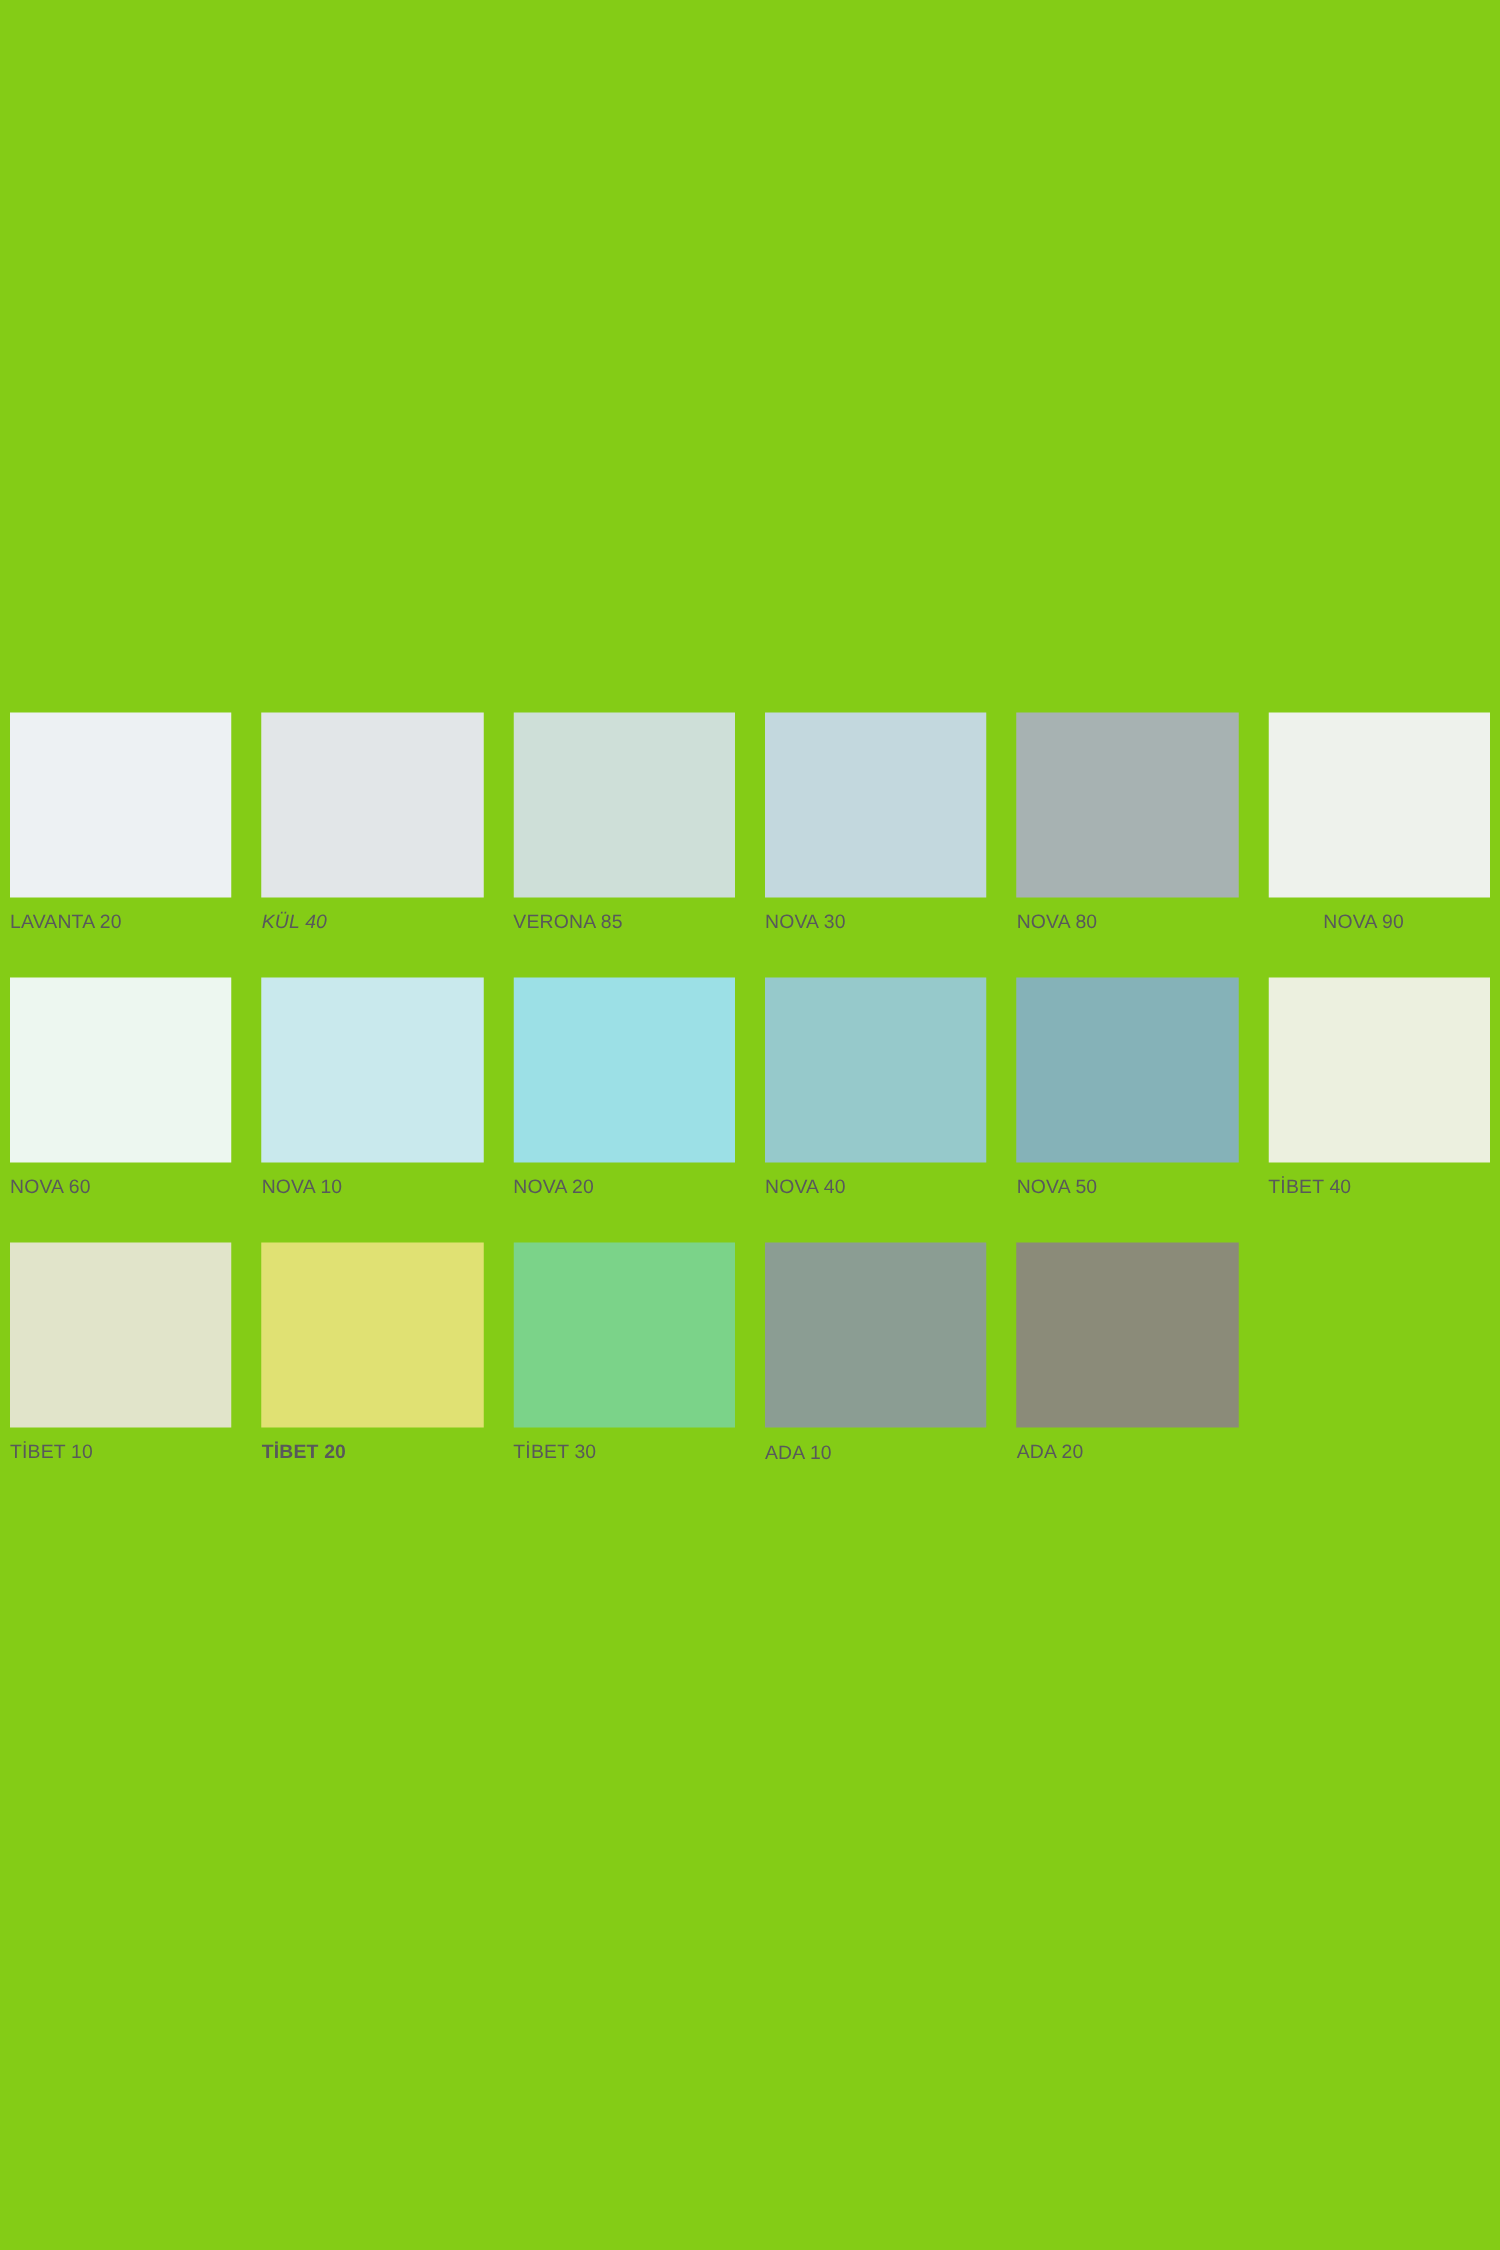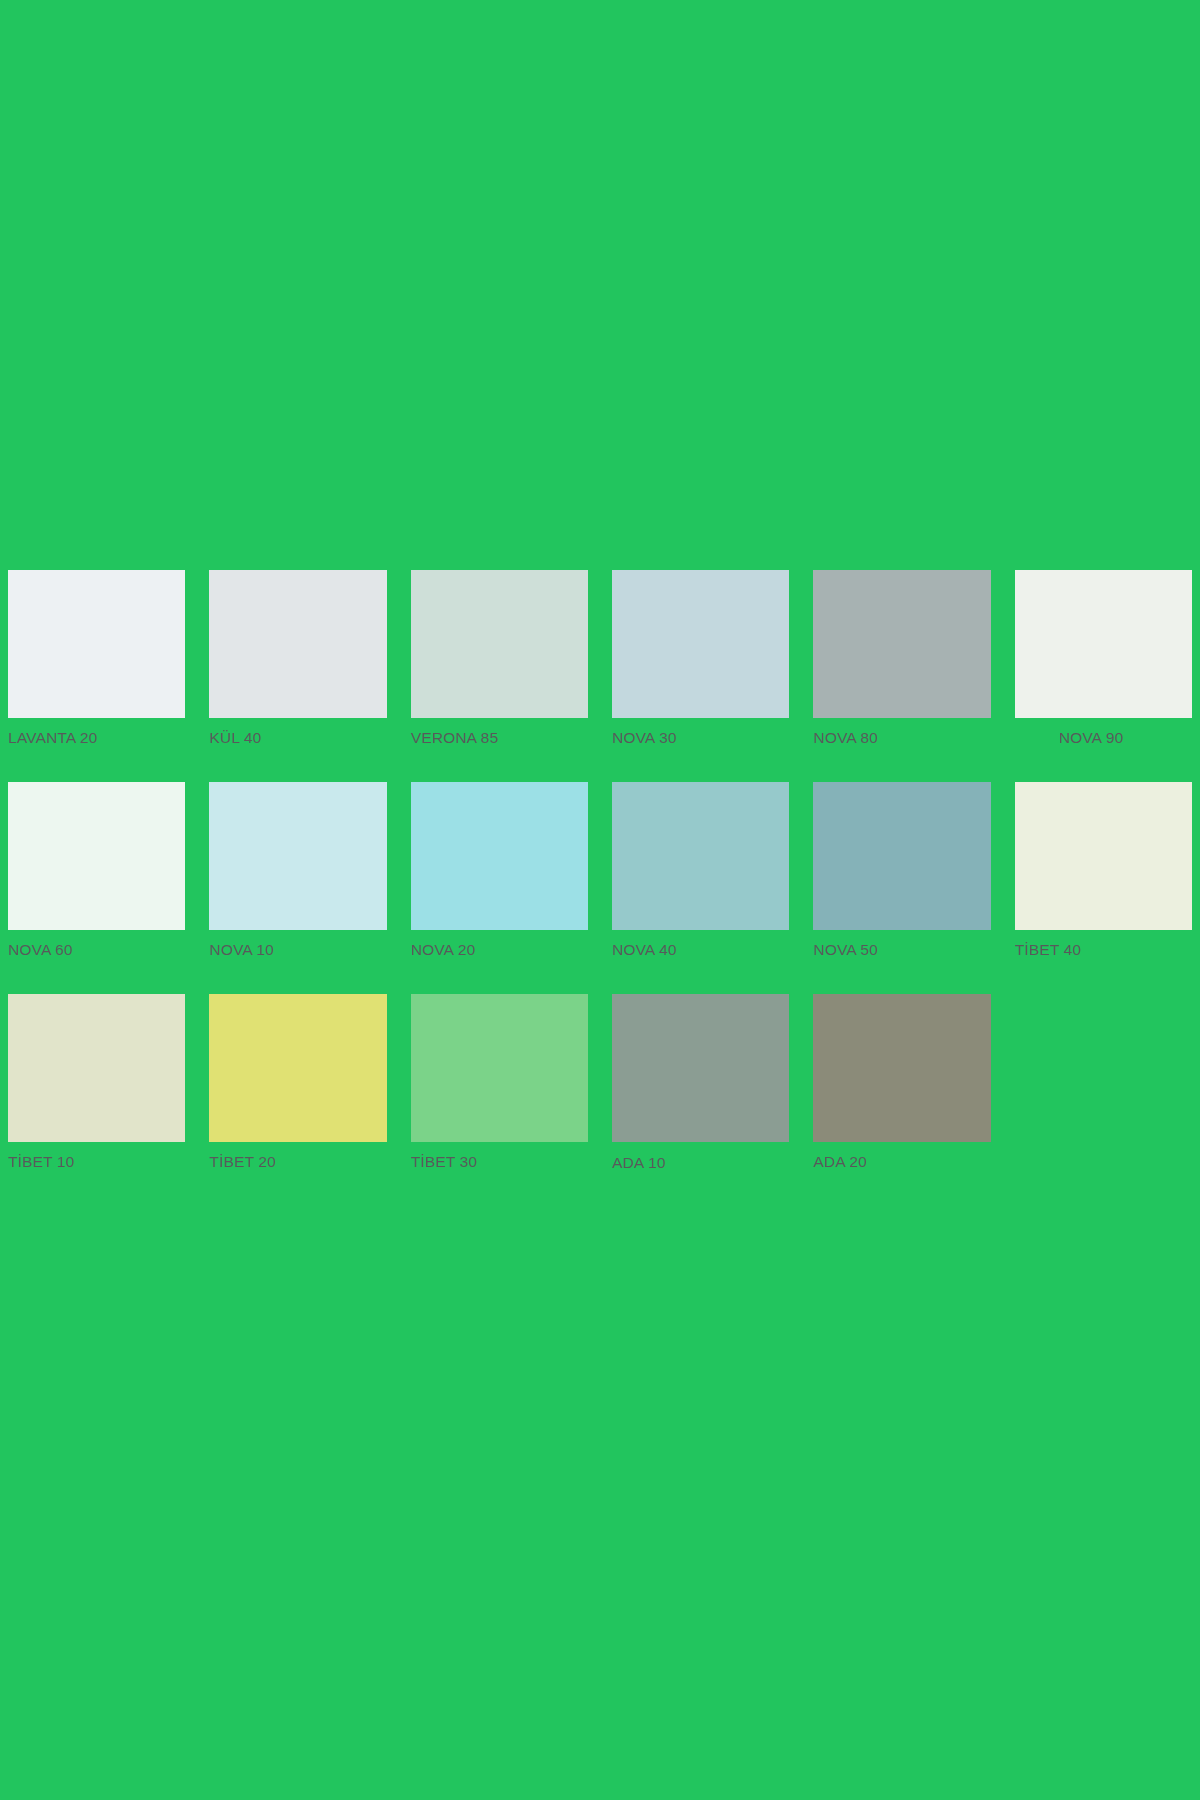--- a/index.html
+++ b/index.html
@@ -15,21 +15,21 @@
     -webkit-font-smoothing: antialiased;
     overflow: hidden;
   }
 
   
   .palette-page {
     position: relative;
     width: 1200px;
     height: 1800px;
     box-sizing: border-box;
-    background: #22c55e;
+    background: #84cc16;
   }
 
   .palette-grid {
     position: absolute;
     left: 8px;
     top: 570px;
     width: 1184px;
     display: grid;
     grid-template-columns: repeat(6, 1fr);
     grid-auto-rows: auto;
@@ -67,21 +67,21 @@
 <body style="background: rgb(255, 255, 255);">
 
 <div class="palette-page">
   <div class="palette-grid">
       <div class="swatch-cell">
         <div class="swatch-chip" style="background: rgb(237, 241, 243);"></div>
         <div class="swatch-label" style="color: rgb(88, 89, 91);">LAVANTA 20</div>
       </div>
       <div class="swatch-cell">
         <div class="swatch-chip" style="background: rgb(226, 230, 232);"></div>
-        <div class="swatch-label" style="color: rgb(88, 89, 91);">KÜL 40</div>
+        <div class="swatch-label" style="color: rgb(88, 89, 91); font-style: italic;">KÜL 40</div>
       </div>
       <div class="swatch-cell">
         <div class="swatch-chip" style="background: rgb(206, 223, 216);"></div>
         <div class="swatch-label" style="color: rgb(88, 89, 91);">VERONA 85</div>
       </div>
       <div class="swatch-cell">
         <div class="swatch-chip" style="background: rgb(195, 216, 222);"></div>
         <div class="swatch-label" style="color: rgb(88, 89, 91);">NOVA 30</div>
       </div>
       <div class="swatch-cell">
@@ -115,21 +115,21 @@
       <div class="swatch-cell">
         <div class="swatch-chip" style="background: rgb(236, 240, 223);"></div>
         <div class="swatch-label" style="color: rgb(88, 89, 91);">TİBET 40</div>
       </div>
       <div class="swatch-cell">
         <div class="swatch-chip" style="background: rgb(225, 228, 202);"></div>
         <div class="swatch-label" style="color: rgb(88, 89, 91);">TİBET 10</div>
       </div>
       <div class="swatch-cell">
         <div class="swatch-chip" style="background: rgb(224, 225, 115);"></div>
-        <div class="swatch-label" style="color: rgb(88, 89, 91);">TİBET 20</div>
+        <div class="swatch-label" style="color: rgb(88, 89, 91); font-weight: bold;">TİBET 20</div>
       </div>
       <div class="swatch-cell">
         <div class="swatch-chip" style="background: rgb(123, 211, 137);"></div>
         <div class="swatch-label" style="color: rgb(88, 89, 91);">TİBET 30</div>
       </div>
       <div class="swatch-cell">
         <div class="swatch-chip" style="background: rgb(139, 157, 147);"></div>
         <div class="swatch-label" style="color: rgb(88, 89, 91); margin-top: 12px;">ADA 10</div>
       </div>
       <div class="swatch-cell">

